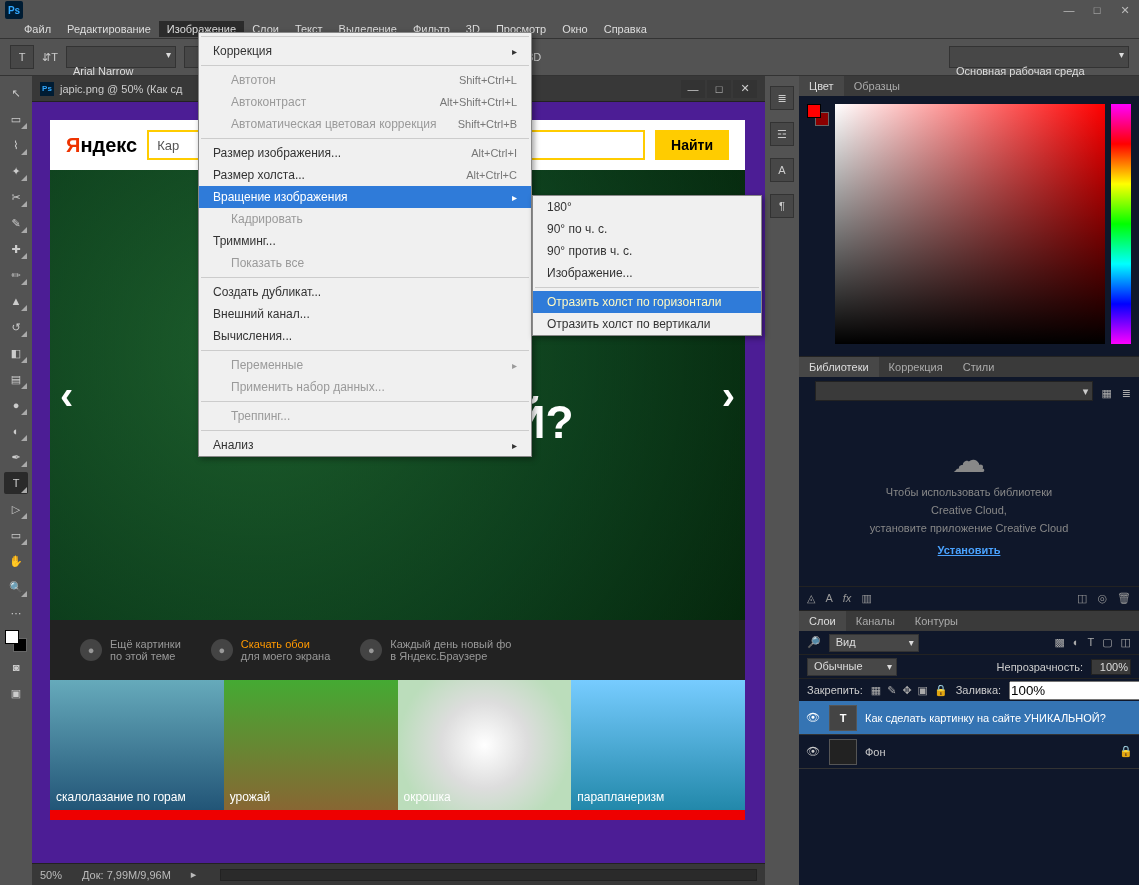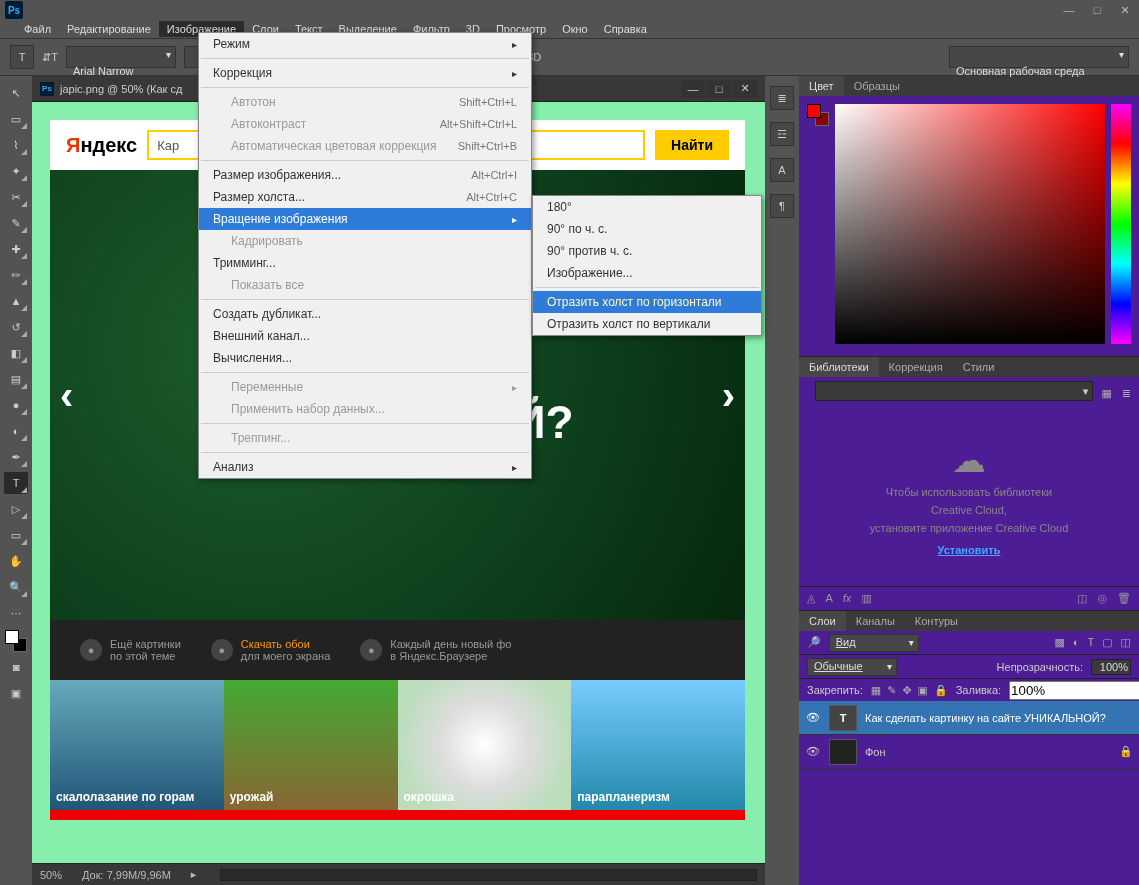--- a/index.html
+++ b/index.html
@@ -33,43 +33,43 @@
   .tbt.active { background:#2a2a2a;}
   .tool-swatch { width:22px; height:22px; position:relative; margin-top:2px;}
   .tool-swatch .fg { position:absolute; width:14px; height:14px; background:#fff; border:1px solid #000; left:0; top:0; z-index:2;}
   .tool-swatch .bg { position:absolute; width:14px; height:14px; background:#000; border:1px solid #666; right:0; bottom:0;}
 
   .doc { flex:1; background:#2b2b2b; display:flex; flex-direction:column; position:relative;}
   .doc-tab { height:26px; background:#383838; display:flex; align-items:center; padding:0 8px; gap:6px; border-bottom:1px solid #222;}
   .doc-tab .ps-mini { width:14px; height:14px; background:#001c33; color:#31a8ff; font-size:8px; font-weight:bold; display:flex; align-items:center; justify-content:center;}
   .doc-win-btns { margin-left:auto; display:flex; gap:2px;}
   .doc-win-btns div { width:24px; height:18px; background:#333; display:flex;align-items:center;justify-content:center;}
-  .canvas-wrap { flex:1; background:#86efac; padding:18px; overflow:hidden; position:relative;}
+  .canvas-wrap { flex:1; background:#4c1d95; padding:18px; overflow:hidden; position:relative;}
   .canvas { width:695px; height:700px; background:#e00; position:relative; overflow:hidden;}
   .yhead { height:50px; background:#fff; display:flex; align-items:center; padding:0 16px; gap:10px;}
   .ylogo { font-weight:bold; font-size:20px; color:#000; }
   .ylogo .y{color:#e30;}
   .ysearch { flex:1; height:30px; border:2px solid #fc0; padding:0 8px; color:#555; font-size:13px; display:flex; align-items:center;}
   .yfind { height:30px; background:#fc0; padding:0 16px; color:#000; font-weight:bold; display:flex; align-items:center; font-size:14px;}
   .hero { height:450px; background:linear-gradient(rgba(10,30,10,.55),rgba(10,30,10,.55)),radial-gradient(circle at 30% 40%,#3a5 0%,#163 60%,#031 100%); display:flex; flex-direction:column; align-items:center; justify-content:center; color:#fff; font-size:46px; font-weight:bold; position:relative;}
   .hero .arrow { position:absolute; top:45%; font-size:40px; }
   .hero .arrow.l{left:10px;} .hero .arrow.r{right:10px;}
   .linksrow { height:60px; background:#222; display:flex; align-items:center; padding:0 30px; gap:30px; color:#999; font-size:11px;}
   .linksrow .l { display:flex; align-items:center; gap:8px; }
   .linksrow .l .ico{width:22px;height:22px;border-radius:11px;background:#444;display:flex;align-items:center;justify-content:center;}
   .linksrow .hl{color:#f90;}
   .thumbs { height:130px; display:flex; }
-  .thumbs .th { flex:1; position:relative; display:flex; align-items:flex-end; padding:6px; color:#fff; font-size:12px;font-weight:bold;}
+  .thumbs .th { flex:1; position:relative; display:flex; align-items:flex-end; padding:6px; color:#fff; font-size:12px;}
   .th1{background:linear-gradient(#6ab,#257);} .th2{background:linear-gradient(#4a3,#863);} .th3{background:radial-gradient(circle,#fff,#ddd 40%,#bdb 80%);} .th4{background:linear-gradient(#7cf,#28a);}
   .statusbar{height:22px;background:#383838;display:flex;align-items:center;gap:20px;padding:0 8px;color:#bbb;border-top:1px solid #222;}
 
   
   .rstrip { width:34px; background:#535353; display:flex; flex-direction:column; align-items:center; padding-top:10px; gap:12px;}
   .rstrip div{width:24px;height:24px;border:1px solid #333;background:#474747;display:flex;align-items:center;justify-content:center;}
-  .panels { width:340px; background:#4c1d95; display:flex; flex-direction:column;}
+  .panels { width:340px; background:#0f172a; display:flex; flex-direction:column;}
   .ptabs { display:flex; background:#3a3a3a;}
   .ptab { padding:4px 10px; font-size:11px; color:#aaa;}
   .ptab.active { background:#474747; color:#ddd;}
   .colorpanel { height:260px; display:flex; padding:8px; gap:6px; position:relative;}
   .mini-sw { position:relative; width:22px; height:22px;}
   .mini-sw .fg{position:absolute;width:14px;height:14px;background:#ff0000;border:1px solid #000;left:0;top:0;z-index:2;}
   .mini-sw .bg{position:absolute;width:14px;height:14px;background:#8b0000;border:1px solid #666;right:0;bottom:0;}
   .colorfield { flex:1; height:240px; background:linear-gradient(to bottom,rgba(0,0,0,0),#000),linear-gradient(to right,#fff,#f00);}
   .huebar { width:20px; height:240px; background:linear-gradient(to bottom,#f0f,#f00,#ff0,#0f0,#0ff,#00f,#f0f);}
   .libpanel { height:230px; display:flex; flex-direction:column; border-top:1px solid #222;}
@@ -78,21 +78,21 @@
   .libbody .install{color:#4aa3ff;text-decoration:underline;font-weight:bold;margin-top:4px;}
   .topicons{display:flex;justify-content:space-between;padding:4px 8px;align-items:center;}
   .topicons .r{display:flex;gap:10px;color:#aaa;}
   .innerdd{flex:1;background:#3a3a3a;border:1px solid #222;margin:0 8px 4px;height:20px;position:relative;padding-left:6px;display:flex;align-items:center;}
   .innerdd:after{content:"▾";position:absolute;right:4px;}
 
   .layerspanel { flex:1; border-top:1px solid #222; display:flex; flex-direction:column; font-size:11px;}
   .iconrow{height:24px;display:flex;align-items:center;padding:0 8px;gap:10px;color:#999;justify-content:space-between;border-bottom:1px solid #222;}
   .iconrow .r,.iconrow .l{display:flex;gap:10px;}
   .lrow { height:24px; display:flex; align-items:center; padding:0 8px; gap:8px; border-bottom:1px solid #222;}
-  .lrow .dd{min-width:90px;height:18px;padding:1px 16px 1px 6px;text-decoration:underline;}
+  .lrow .dd{min-width:90px;height:18px;padding:1px 16px 1px 6px;}
   .lrow input[type=text]{width:40px;background:#3a3a3a;border:1px solid #222;color:#ddd;text-align:right;padding:1px 2px;font-size:11px;}
   .lockrow{height:22px;display:flex;align-items:center;padding:0 8px;gap:8px;}
   .lockrow .icons{display:flex;gap:6px;color:#aaa;}
   .layers{flex:1;overflow:auto;}
   .layer{height:34px;display:flex;align-items:center;gap:8px;padding:0 6px;border-bottom:1px solid #333;}
   .layer.active{background:#3574b3;color:#fff;}
   .eye{width:16px;text-align:center;}
   .lthumb{width:28px;height:26px;background:#222;display:flex;align-items:center;justify-content:center;font-weight:bold;border:1px solid #555;}
   .lthumb.text{background:#444;color:#fff;}
   .layer .lock{margin-left:auto;}
@@ -351,23 +351,20 @@
             <div class="lthumb "></div>
             <span>Фон</span>
             <span class="lock">🔒</span>
           </div>
         </div>
     </div>
   </div>
 </div>
 
 <div class="menu1" id="menu1">
-    <div class="mi sub">
-      <span>Режим</span>
-    </div>
     <div class="sep"></div>
     <div class="mi sub">
       <span>Коррекция</span>
     </div>
     <div class="sep"></div>
     <div class="mi disabled">
       <span>Автотон</span>
       <span class="sc">Shift+Ctrl+L</span>
     </div>
     <div class="mi disabled">

